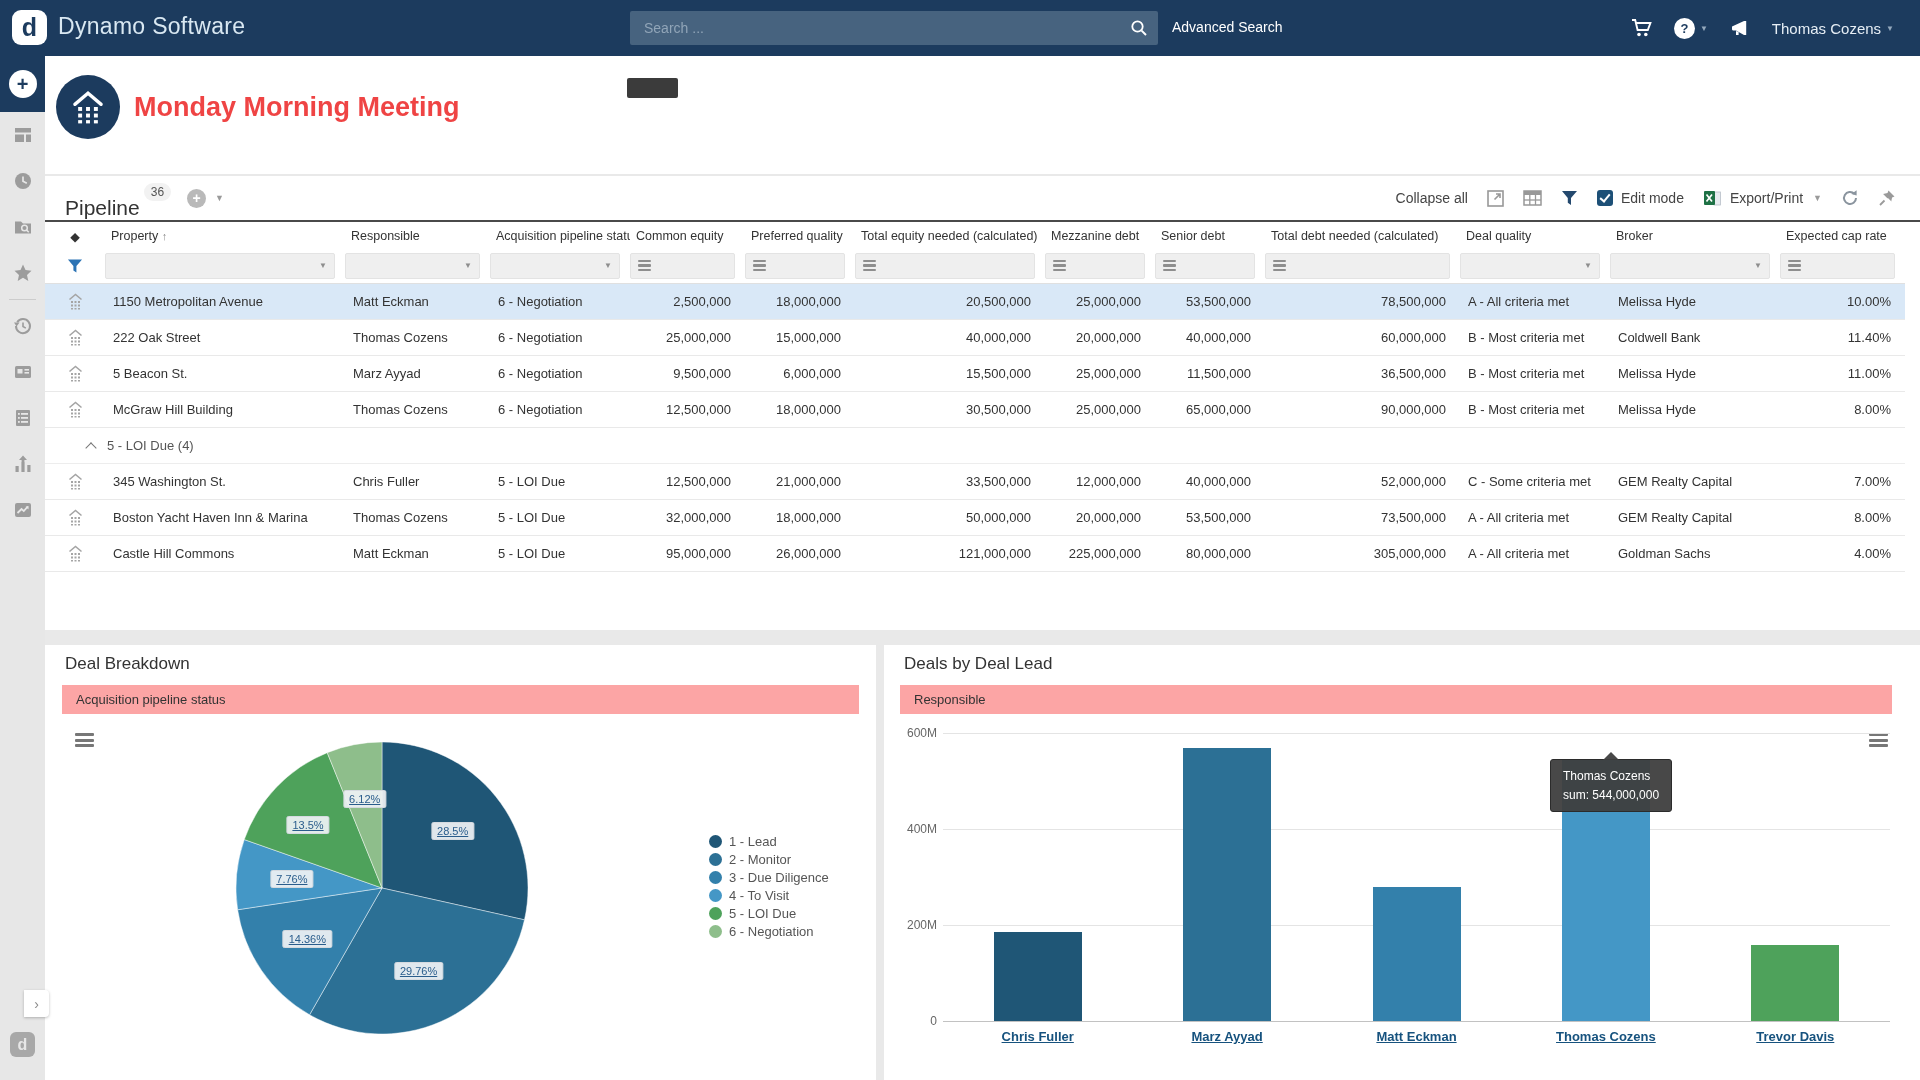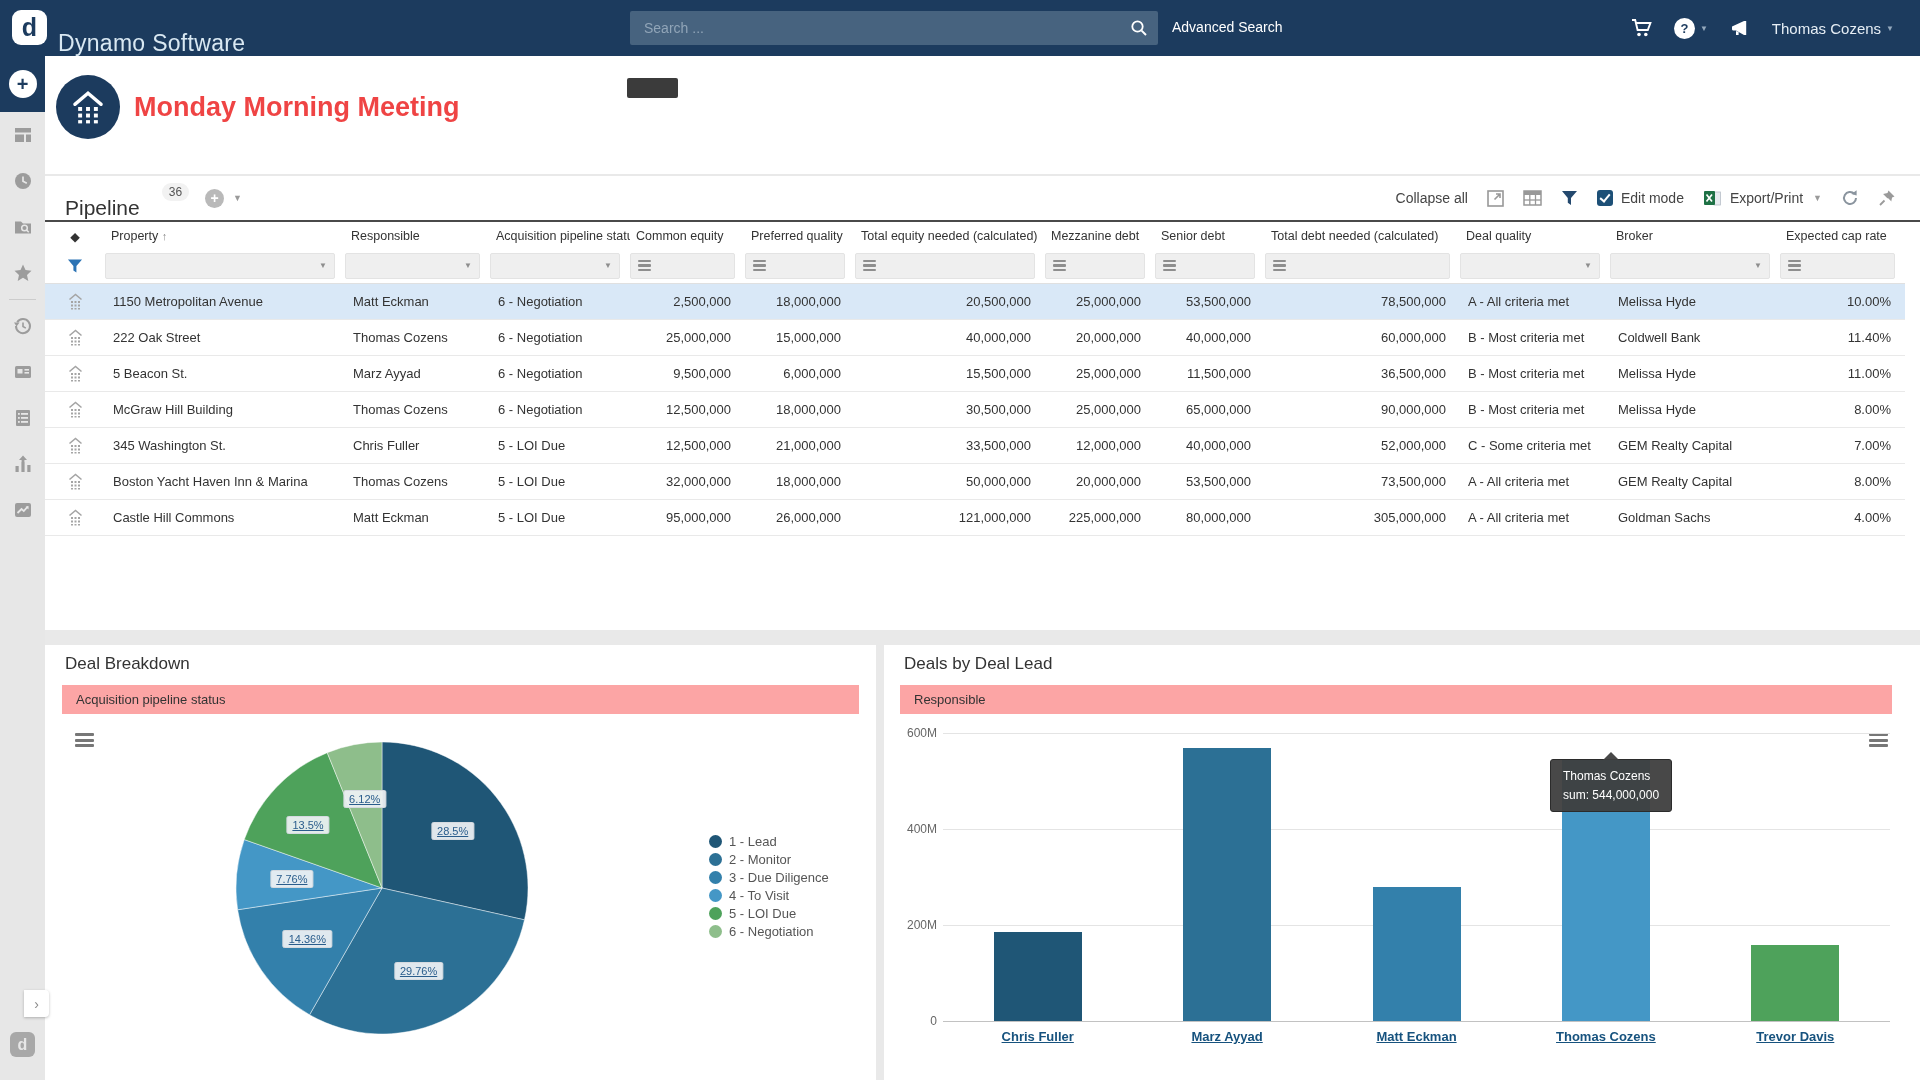--- a/index.html
+++ b/index.html
@@ -4,21 +4,21 @@
 <style>
   * { margin:0; padding:0; box-sizing:border-box; }
   html,body { width:1920px; height:1080px; overflow:hidden; }
   body { font-family:"Liberation Sans","DejaVu Sans",sans-serif; }
   .screen { position:relative; width:1920px; height:1080px; background:#e9e9e9; overflow:hidden; }
 
   
   .topbar { position:absolute; left:0; top:0; width:1920px; height:56px; background:#1c3b5e; z-index:30; }
   .logo-box { position:absolute; left:12px; top:10px; width:35px; height:35px; background:#ffffff; border-radius:9px;
               display:flex; align-items:center; justify-content:center; color:#1c3b5e; font-weight:bold; font-size:25px; }
-  .brand { position:absolute; left:58px; top:30px; font-size:23px; font-weight:400; color:#d9e8f2; letter-spacing:.3px; }
+  .brand { position:absolute; left:58px; top:13px; font-size:23px; font-weight:400; color:#d9e8f2; letter-spacing:.3px; }
   .searchbox { position:absolute; left:630px; top:11px; width:528px; height:34px; background:#47637f; border-radius:2px; }
   .searchbox input { width:100%; height:100%; border:none; background:transparent; color:#dce6ee; font-size:14px;
                      padding:0 42px 0 14px; outline:none; font-family:inherit; }
   .searchbox input::placeholder { color:#91a5b8; }
   .search-glyph { position:absolute; right:9px; top:7px; }
   .adv-search { position:absolute; left:1172px; top:19px; font-size:14px; color:#ffffff; cursor:pointer; }
   .top-right { position:absolute; right:26px; top:0; height:56px; display:flex; align-items:center; gap:21px; }
   .help-circle { width:21px; height:21px; border-radius:50%; background:#ffffff; color:#1c3b5e; font-size:13px;
                  font-weight:bold; display:flex; align-items:center; justify-content:center; }
   .caret { font-size:8px; color:#93a8bc; }
@@ -44,21 +44,21 @@
                display:flex; align-items:center; justify-content:center; }
   .ph-title { position:absolute; left:89px; top:36px; font-size:27px; color:#ef4444; }
   .dark-artifact { position:absolute; left:627px; top:78px; width:51px; height:20px; background:#3b3b3b; border-radius:2px; }
 
   
   .pipeline-panel { position:absolute; left:45px; top:176px; width:1875px; height:454px; background:#ffffff;
                     --cols:60px 240px 145px 140px 115px 110px 190px 110px 110px 195px 150px 170px 125px; }
   .pp-toolbar { position:absolute; left:0; top:0; width:100%; height:46px; display:flex; align-items:center;
                 padding:0 24px 0 20px; border-bottom:2px solid #4a4a4a; }
   .pp-title { font-size:21px; color:#333333;margin-top:20px; }
-  .pp-badge { margin:-12px 0 0 22px; background:#f2f2f2; border-radius:9px; padding:2px 7px; font-size:12px; color:#555; }
+  .pp-badge { margin:-12px 0 0 4px; background:#f2f2f2; border-radius:9px; padding:2px 7px; font-size:12px; color:#555; }
   .pp-add { margin-left:16px; width:19px; height:19px; border-radius:50%; background:#b9b9b9; color:#ffffff; font-size:14px;
             font-weight:bold; display:flex; align-items:center; justify-content:center; cursor:pointer; }
   .pp-caret { margin-left:9px; font-size:9px; color:#9a9a9a; cursor:pointer; }
   .pp-right { margin-left:auto; display:flex; align-items:center; gap:19px; }
   .pp-link { font-size:14px; color:#444444; cursor:pointer; }
   .checkbox { width:16px; height:16px; background:#1d5077; border-radius:3px; position:relative; cursor:pointer; }
   .checkbox::after { content:""; position:absolute; left:5px; top:2px; width:4px; height:8px; border:solid #fff;
                      border-width:0 2px 2px 0; transform:rotate(40deg); }
   .editmode, .exportprint { display:flex; align-items:center; gap:8px; cursor:pointer; }
 
@@ -547,20 +547,24 @@
           <div class="t-cell num">12,500,000</div>
           <div class="t-cell num">18,000,000</div>
           <div class="t-cell num">30,500,000</div>
           <div class="t-cell num">25,000,000</div>
           <div class="t-cell num">65,000,000</div>
           <div class="t-cell num">90,000,000</div>
           <div class="t-cell">B - Most criteria met</div>
           <div class="t-cell">Melissa Hyde</div>
           <div class="t-cell num">8.00%</div>
         </div>
+        <div class="t-group">
+          <span class="chev-up"></span>
+          <span>5 - LOI Due (4)</span>
+        </div>
         <div class="t-row">
           <div class="t-cell icon-cell">
             <svg width="17" height="17" viewBox="0 0 17 17">
               <path d="M2.5 6.5L8.5 1.5L14.5 6.5" fill="none" stroke="#a5a5a5" stroke-width="1.6"></path>
               <g fill="#a5a5a5">
                 <rect x="4" y="8" width="2" height="2"></rect>
                 <rect x="7.5" y="8" width="2" height="2"></rect>
                 <rect x="11" y="8" width="2" height="2"></rect>
                 <rect x="4" y="11.5" width="2" height="2"></rect>
                 <rect x="7.5" y="11.5" width="2" height="2"></rect>

